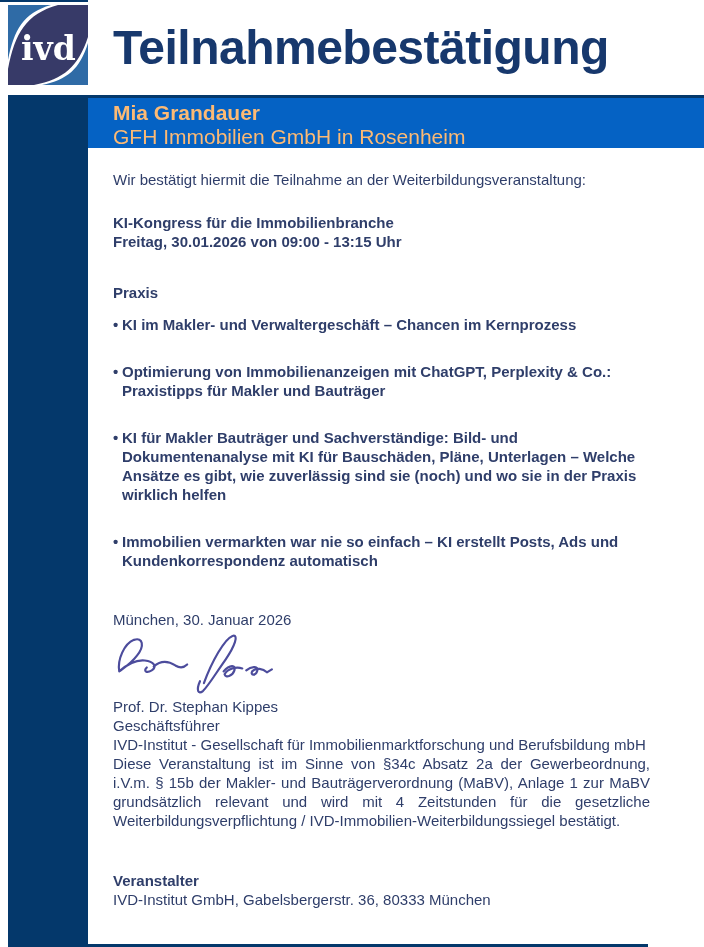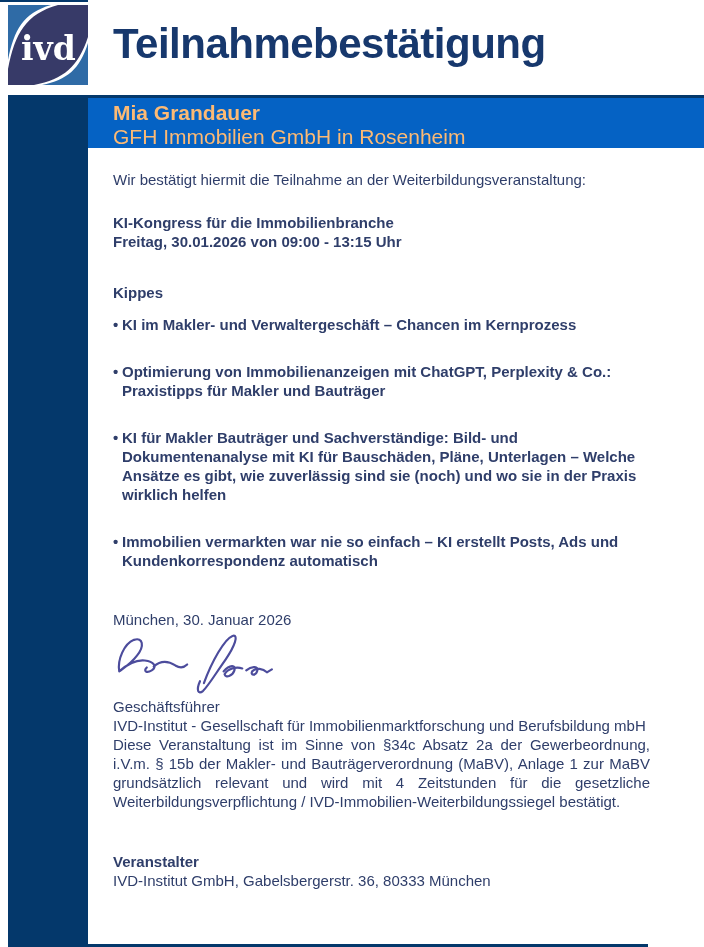--- a/index.html
+++ b/index.html
@@ -20,21 +20,21 @@
     background: #04386b;
   }
   .logo {
     position: absolute;
     left: 8px; top: 4px;
     width: 80px; height: 82px;
   }
   .doc-title {
     position: absolute;
     left: 113px; top: 20px;
-    font-size: 42px;
+    font-size: 48px;
     font-weight: bold;
     letter-spacing: -0.5px;
     color: #17386d;
     white-space: nowrap;
   }
   .sidebar {
     position: absolute;
     left: 8px; top: 95px;
     width: 80px; height: 852px;
     background: #04386b;
@@ -121,21 +121,21 @@
 
   <div class="content">
 
     <p class="intro">Wir bestätigt hiermit die Teilnahme an der Weiterbildungsveranstaltung:</p>
 
     <div class="event-block">
       <div>KI-Kongress für die Immobilienbranche</div>
       <div>Freitag, 30.01.2026 von 09:00 - 13:15 Uhr</div>
     </div>
 
-    <div class="inhalte-heading">Kippes</div>
+    <div class="inhalte-heading">Praxis</div>
 
     <ul class="bullet-list">
       <li class="bullet-item">
         <span class="dot">•</span>
         <span>KI im Makler- und Verwaltergeschäft – Chancen im Kernprozess</span>
       </li>
       <li class="bullet-item">
         <span class="dot">•</span>
         <span>Optimierung von Immobilienanzeigen mit ChatGPT, Perplexity &amp; Co.: Praxistipps für Makler und Bauträger</span>
       </li>
@@ -157,20 +157,21 @@
           <path d="M5 41 C3 29 10 13 20 9 C29 6 31 15 23 25 C17 33 9 38 5 41 C13 34 22 29 31 30 C40 31 44 36 38 40 C33 43 29 41 33 37"></path>
           <path d="M40 36 C48 29 56 31 62 35 C67 38 71 37 74 34"></path>
           <path d="M91 53 C99 31 112 8 120 5 C127 3 122 16 113 29 C103 43 96 55 90 61 C85 65 83 60 87 51"></path>
           <path d="M111 41 C117 34 124 34 122 40 C120 46 113 48 112 44 C115 38 124 36 130 38"></path>
           <path d="M134 40 C140 35 147 36 145 41 C143 46 138 45 140 41 C144 37 151 38 155 42 L160 39"></path>
         </g>
       </svg>
     </div>
 
     <div class="signer-block">
+      <div>Prof. Dr. Stephan Kippes</div>
       <div>Geschäftsführer</div>
       <div>IVD-Institut - Gesellschaft für Immobilienmarktforschung und Berufsbildung mbH</div>
     </div>
 
     <p class="fortbildung-text">Diese Veranstaltung ist im Sinne von §34c Absatz 2a der Gewerbeordnung, i.V.m. § 15b der Makler- und Bauträgerverordnung (MaBV), Anlage 1 zur MaBV grundsätzlich relevant und wird mit 4 Zeitstunden für die gesetzliche Weiterbildungsverpflichtung / IVD-Immobilien-Weiterbildungssiegel bestätigt.</p>
 
     <div class="footer-heading">Veranstalter</div>
     <div>IVD-Institut GmbH, Gabelsbergerstr. 36, 80333 München</div>
 
   </div>

